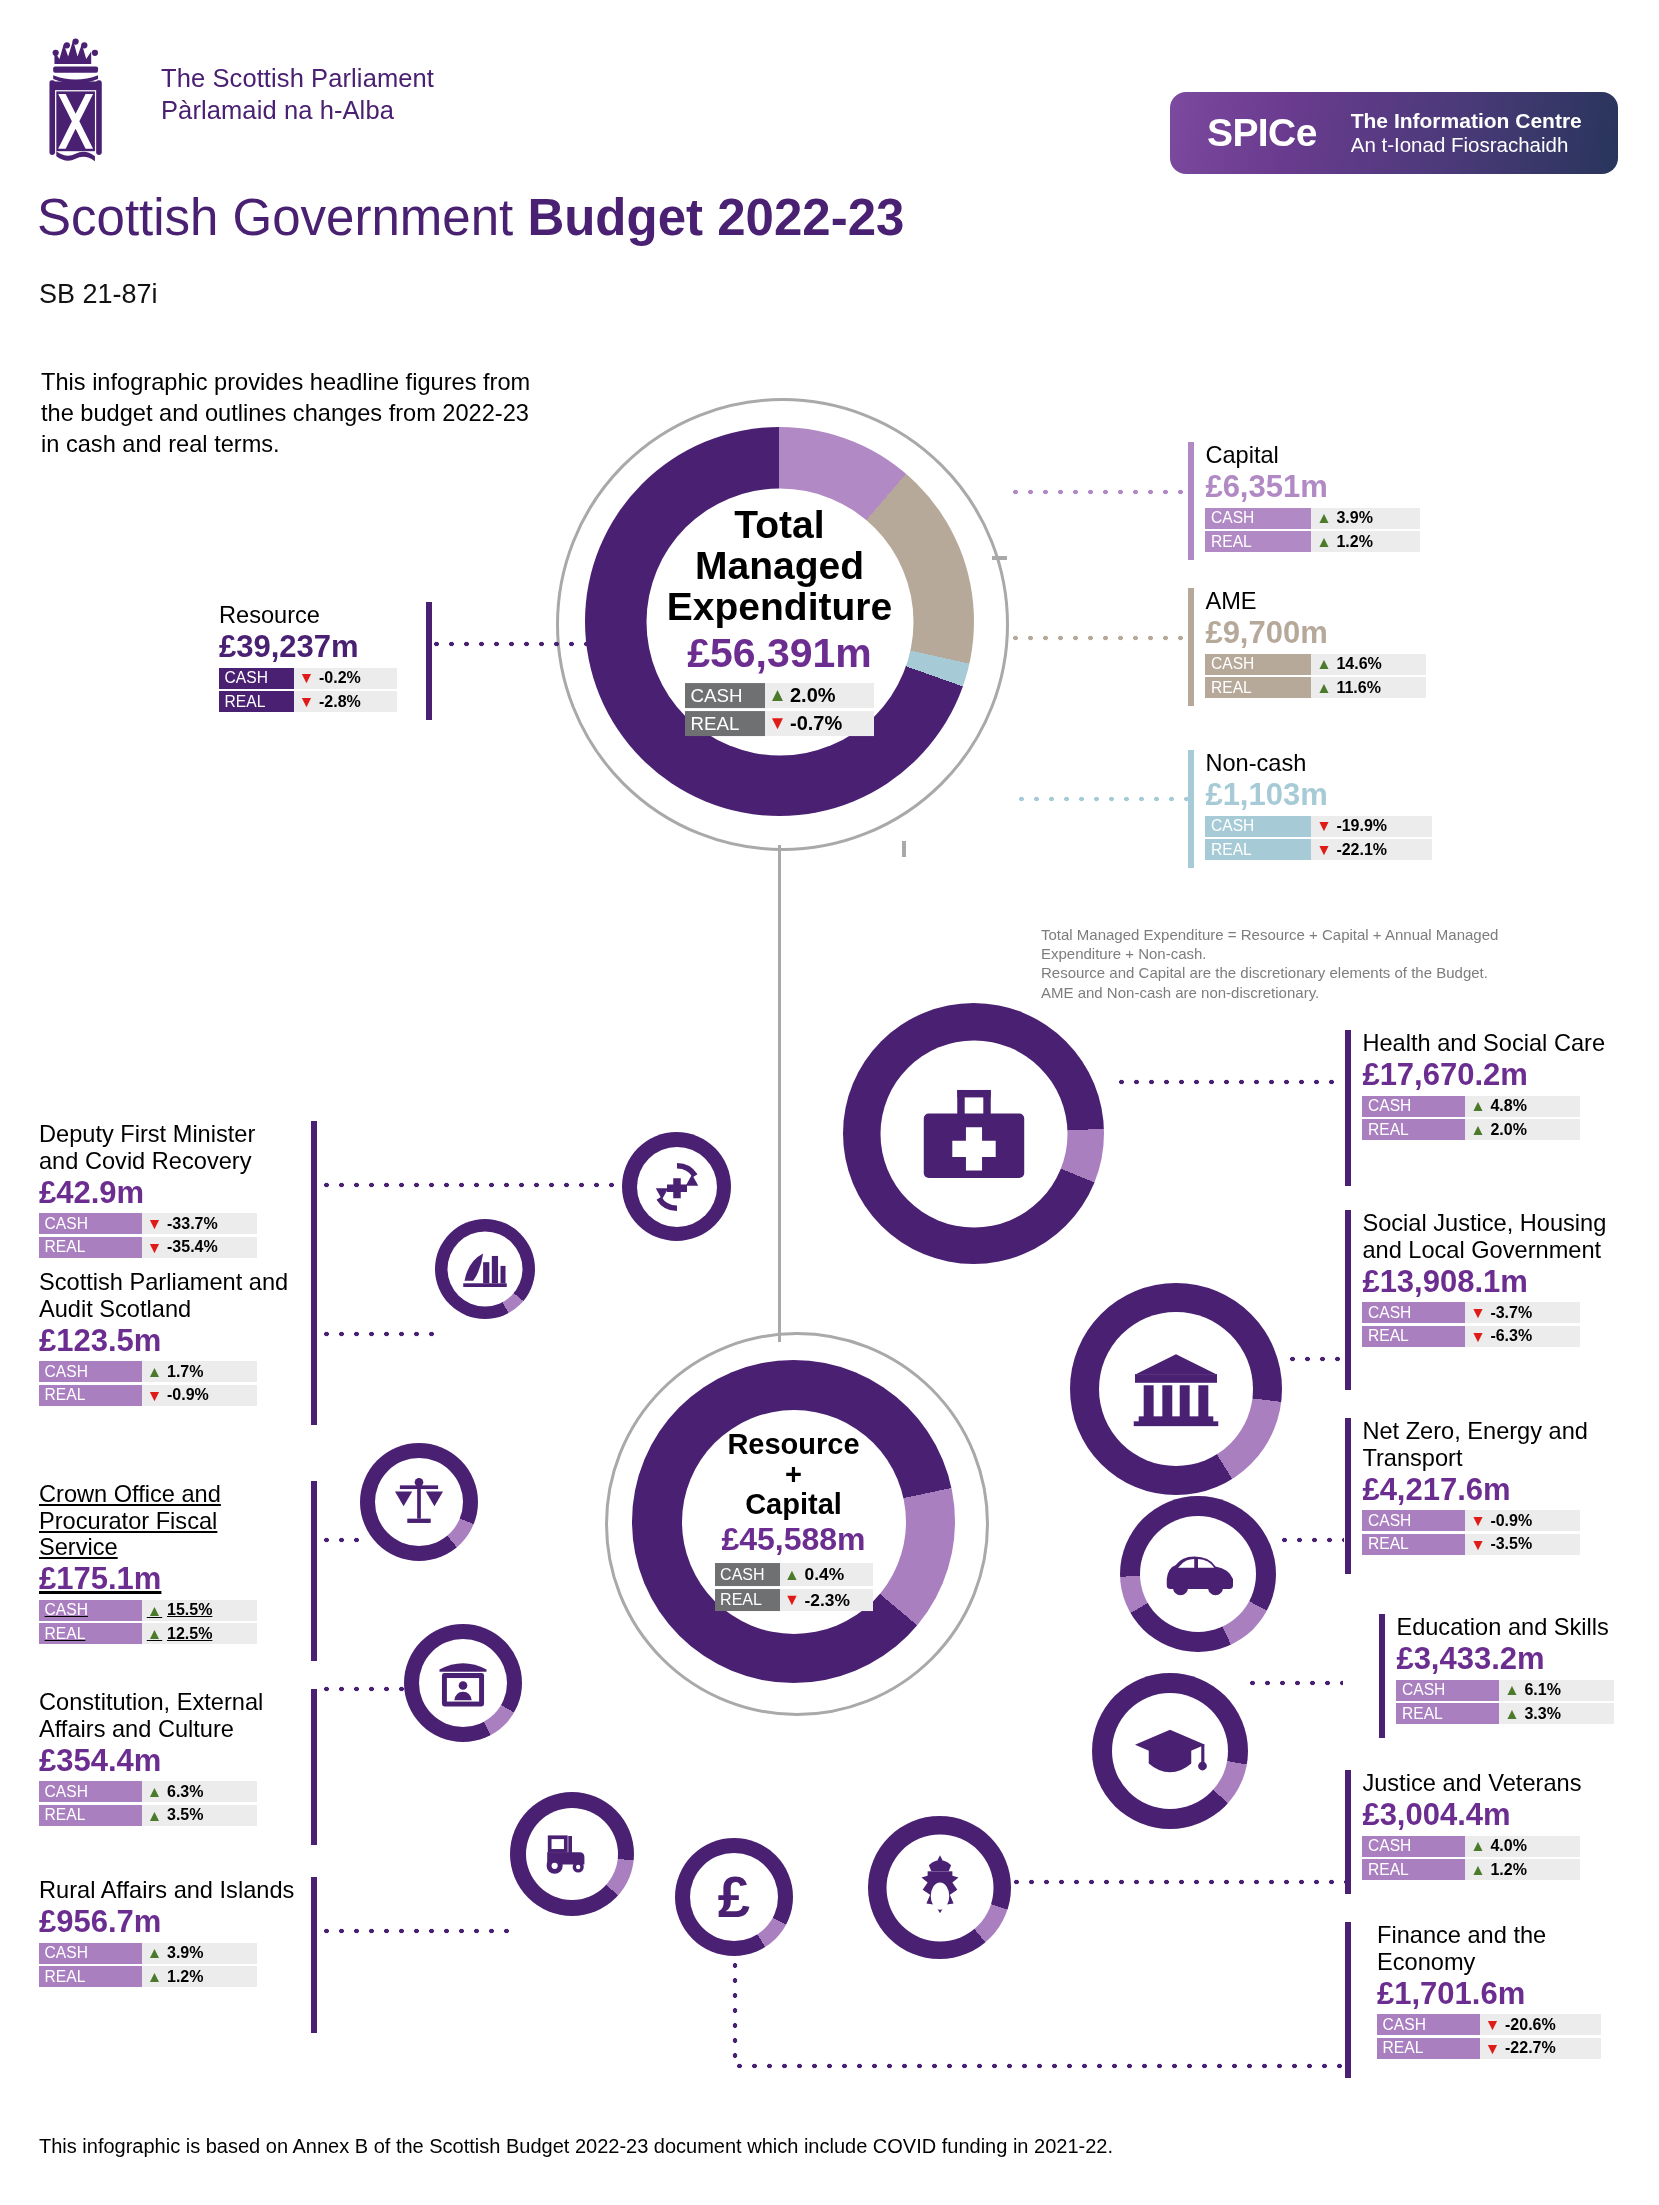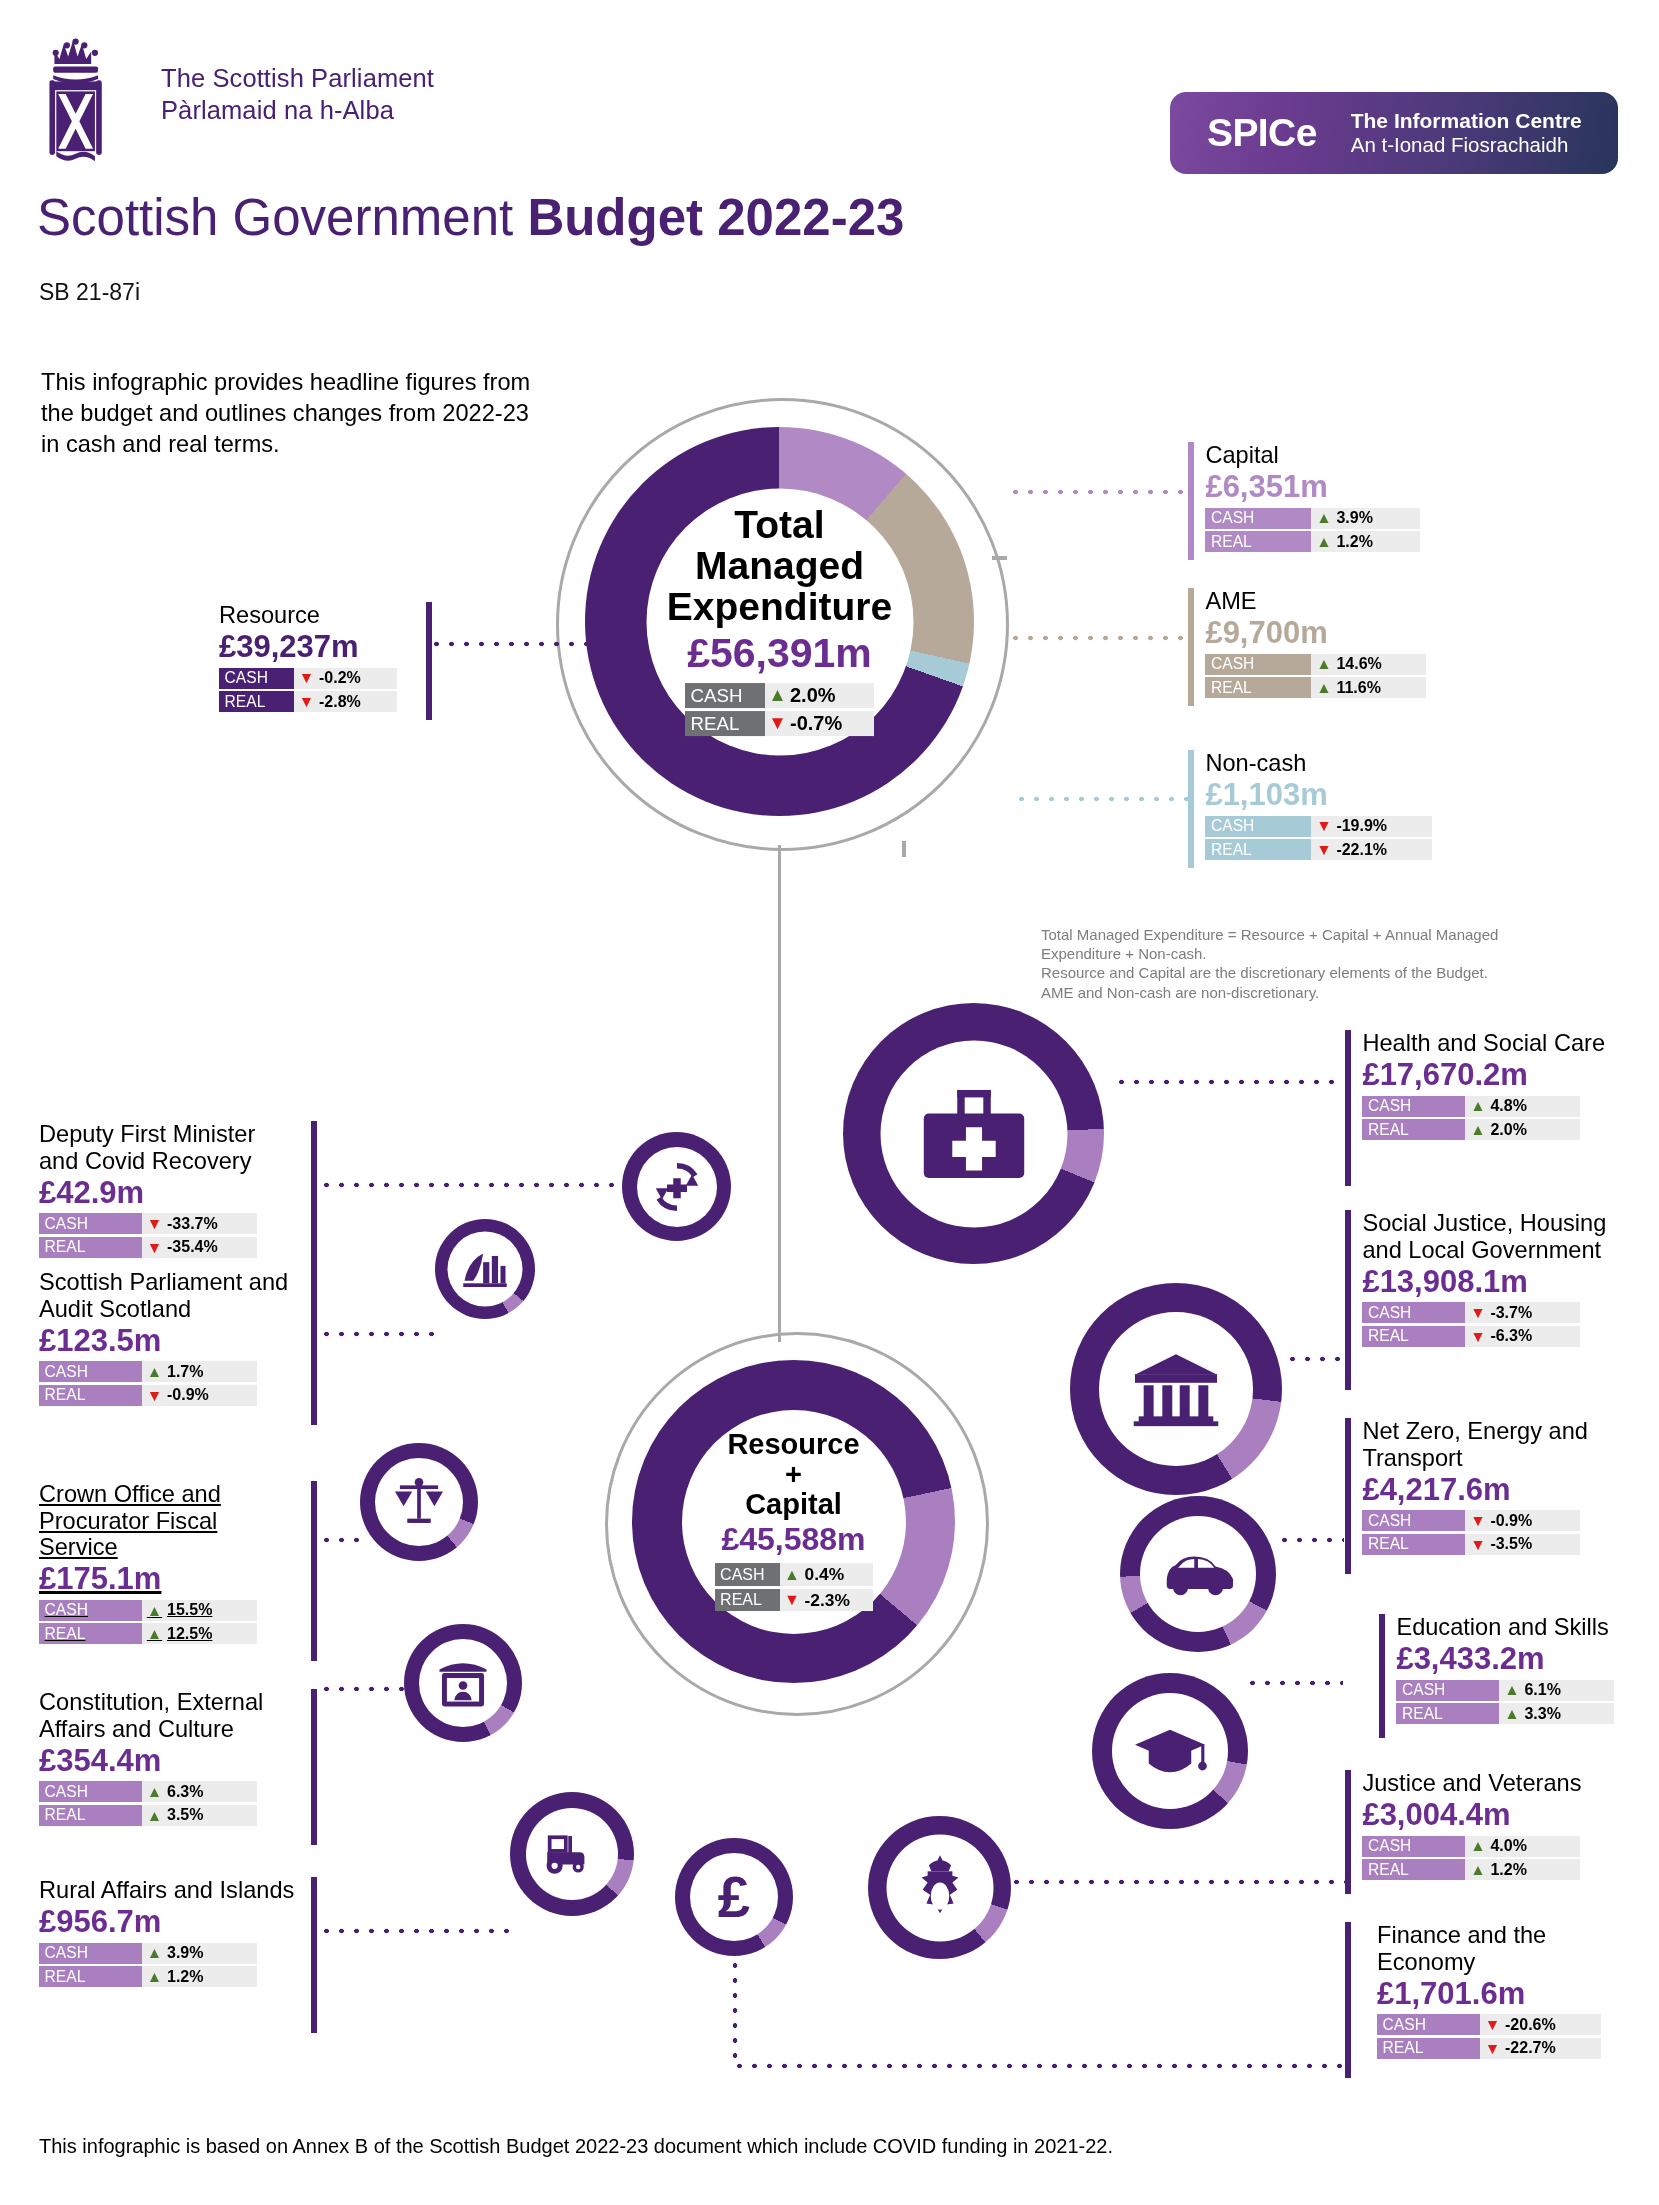--- a/index.html
+++ b/index.html
@@ -22,21 +22,21 @@
     display:flex;align-items:center;overflow:hidden;
   }
   #spice-badge .spice-word{color:#fff;font-size:39px;font-weight:bold;margin-left:37px;letter-spacing:-0.6px;}
   #spice-badge .spice-sub{margin-left:34px;color:#fff;line-height:1.18;}
   #spice-badge .spice-sub .l1{font-size:21px;font-weight:bold;}
   #spice-badge .spice-sub .l2{font-size:20.5px;font-weight:normal;}
 
   #page-title{left:37px;top:188px;font-size:51px;color:#4a2072;white-space:nowrap;}
   #page-title .light{font-weight:normal;}
   #page-title .bold{font-weight:bold;}
-  #page-subtitle{left:39px;top:279px;font-size:23px;color:#111;}
+  #page-subtitle{left:39px;top:279px;font-size:27px;color:#111;}
 
   #intro-text{left:41px;top:367px;width:498px;font-size:23.6px;line-height:1.32;color:#000;}
 
   
   .stat{position:absolute;}
   .stat .bar{position:absolute;width:5.6px;top:0;bottom:0;}
   .stat .body{position:relative;}
   .stat .name{font-size:23.6px;line-height:1.13;color:#000;}
   .stat .amount{font-size:31px;font-weight:bold;line-height:1.12;margin-top:1.2px;}
   .rowpair{margin-top:3.1px;}

